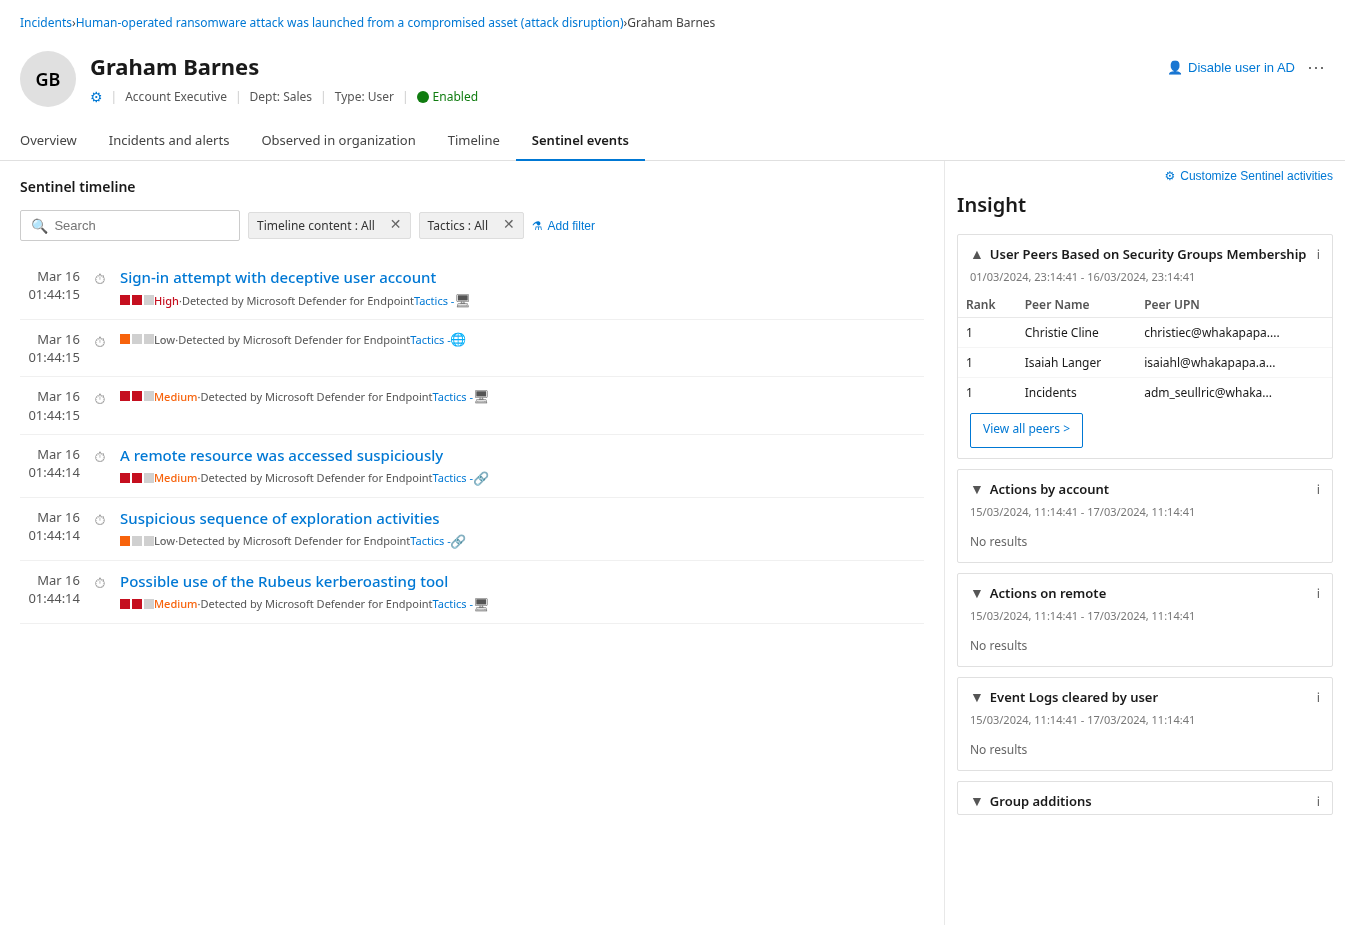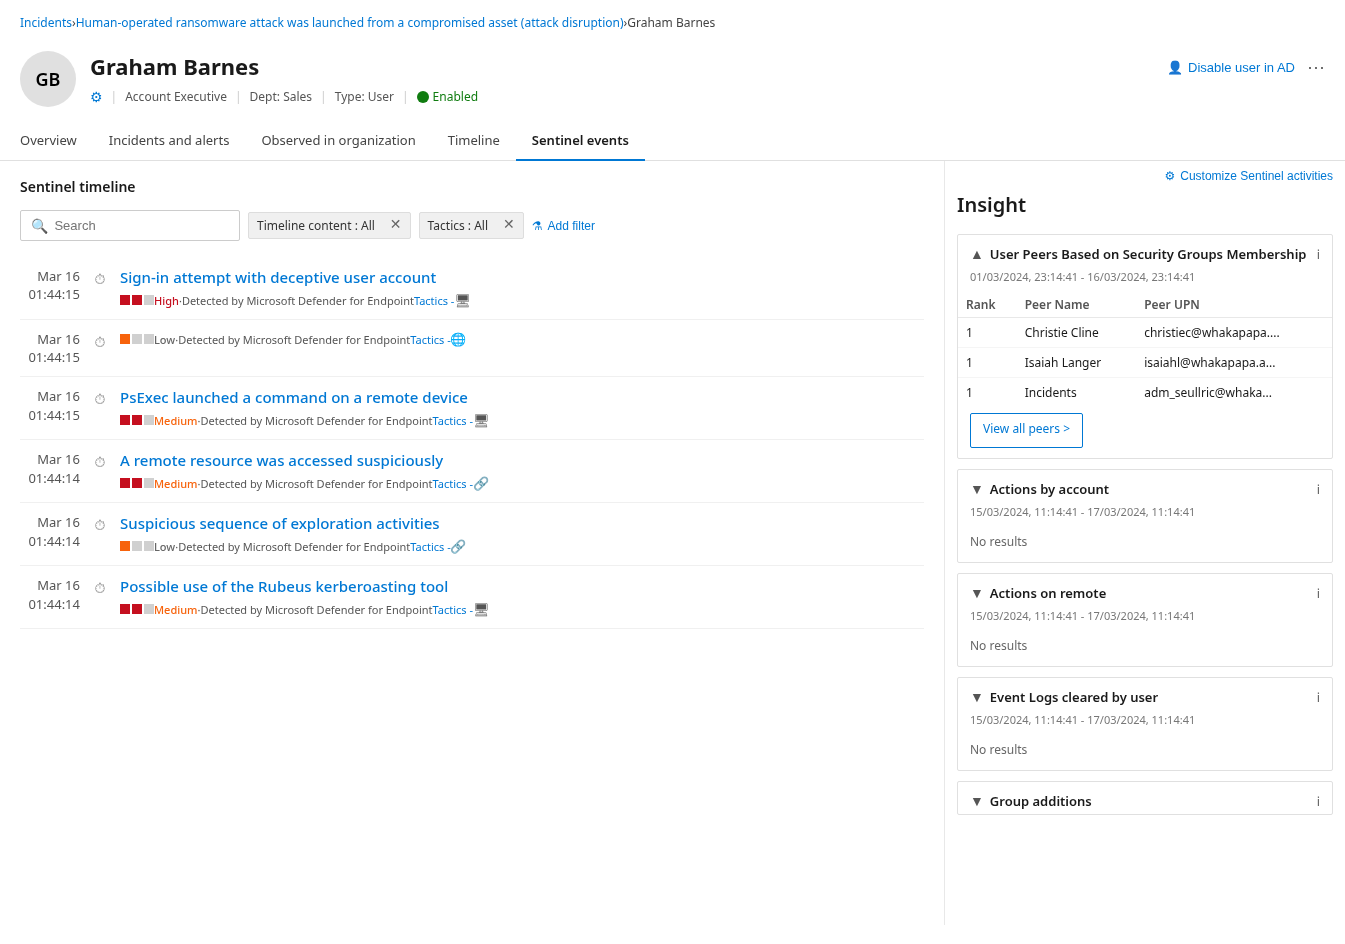--- a/index.html
+++ b/index.html
@@ -203,21 +203,20 @@
         </div>
       </div>
 
       <div class="timeline-item">
         <div class="timeline-time">
           <div>Mar 16</div>
           <div>01:44:15</div>
         </div>
         <div class="timeline-icon">⏱</div>
         <div class="timeline-content">
-          <div class="timeline-event-title">PsExec launched a command on a remote device</div>
           <div class="timeline-meta">
             <div class="severity-bars">
               <div class="bar bar-red"></div>
                 <div class="bar bar-red"></div>
                 <div class="bar bar-gray"></div>
             </div>
             <span class="severity-label sev-medium">Medium</span>
             <span>·</span>
             <span>Detected by Microsoft Defender for Endpoint</span>
             <span class="tactics-link">Tactics -</span>

